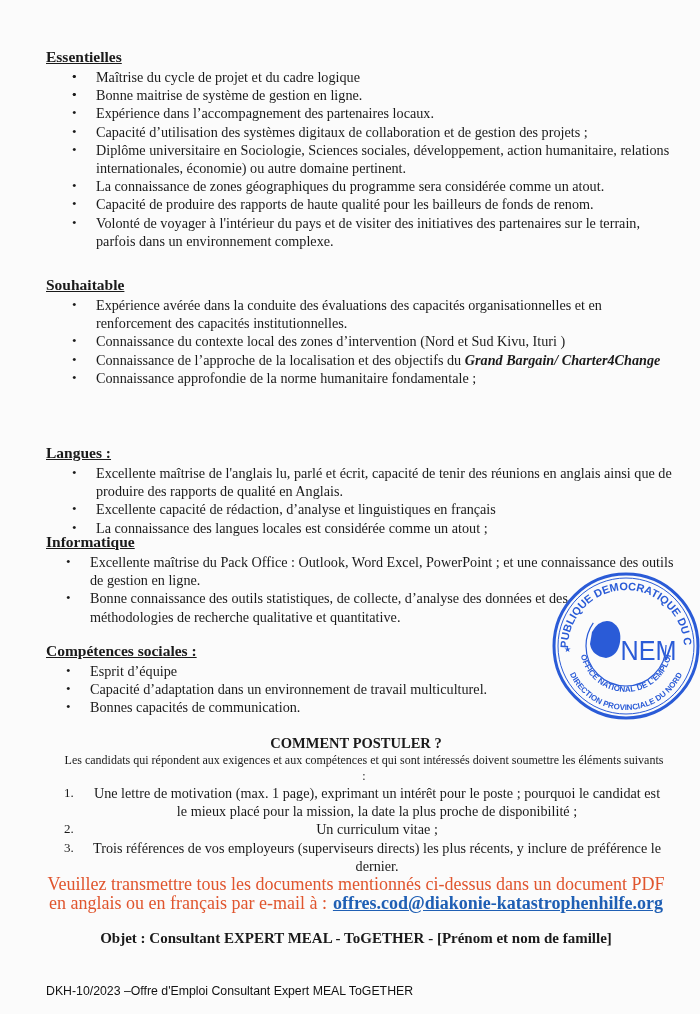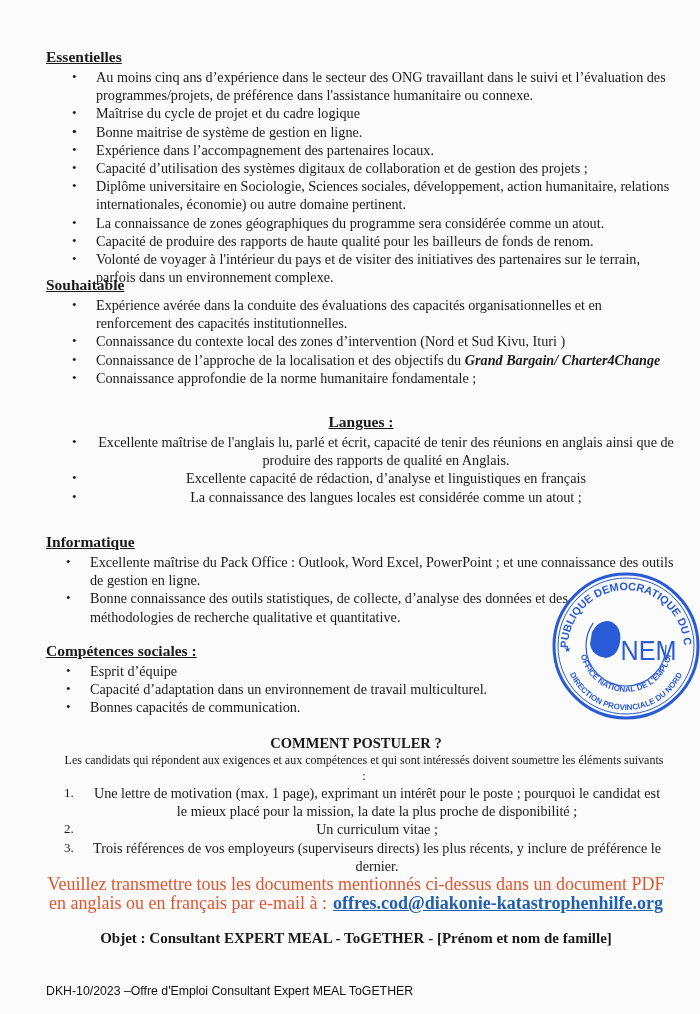--- a/index.html
+++ b/index.html
@@ -39,21 +39,21 @@
   .stamp { position:absolute; left:546px; top:566px; width:160px; height:160px; }
 </style>
 </head>
 <body>
 
 <div class="page">
 
   <div class="block" style="top:4px;margin-top:44px;">
     <div class="heading">Essentielles</div>
     <ul class="blist" style="margin-top:2px;">
-      <li><span class="bul">•</span><span>Au moins cinq ans d’expérience dans le secteur des ONG travaillant dans le suivi et l’évaluation des programmes/projets, de préférence dans l'assistance humanitaire ou connexe.</span></li>
+      <li><span class="bul">•</span></li>
       <li><span class="bul">•</span><span>Maîtrise du cycle de projet et du cadre logique</span></li>
       <li><span class="bul">•</span></li>
       <li><span class="bul">•</span><span>Bonne maitrise de système de gestion en ligne.</span></li>
       <li><span class="bul">•</span><span>Expérience dans l’accompagnement des partenaires locaux.</span></li>
       <li><span class="bul">•</span><span>Capacité d’utilisation des systèmes digitaux de collaboration et de gestion des projets ;</span></li>
       <li><span class="bul">•</span><span>Diplôme universitaire en Sociologie, Sciences sociales, développement, action humanitaire, relations internationales, économie) ou autre domaine pertinent.</span></li>
       <li><span class="bul">•</span><span>La connaissance de zones géographiques du programme sera considérée comme un atout.</span></li>
       <li><span class="bul">•</span><span>Capacité de produire des rapports de haute qualité pour les bailleurs de fonds de renom.</span></li>
       <li><span class="bul">•</span><span>Volonté de voyager à l'intérieur du pays et de visiter des initiatives des partenaires sur le terrain, parfois dans un environnement complexe.</span></li>
     </ul>
@@ -62,21 +62,21 @@
   <div class="block" style="top:276px;font-family:Liberation Serif, serif;">
     <div class="heading">Souhaitable</div>
     <ul class="blist" style="margin-top:2px;">
       <li><span class="bul">•</span><span>Expérience avérée dans la conduite des évaluations des capacités organisationnelles et en renforcement des capacités institutionnelles.</span></li>
       <li><span class="bul">•</span><span>Connaissance du contexte local des zones d’intervention (Nord et Sud Kivu, Ituri )</span></li>
       <li><span class="bul">•</span><span>Connaissance de l’approche de la localisation et des objectifs du </span><span class="bi">Grand Bargain/ Charter4Change</span></li>
       <li><span class="bul">•</span><span>Connaissance approfondie de la norme humanitaire fondamentale ;</span></li>
     </ul>
   </div>
 
-  <div class="block" style="top:413px;text-align:center;">
+  <div class="block" style="top:444px;">
     <div class="heading">Langues :</div>
     <ul class="blist" style="margin-top:2px;">
       <li><span class="bul">•</span><span>Excellente maîtrise de l'anglais lu, parlé et écrit, capacité de tenir des réunions en anglais ainsi que de produire des rapports de qualité en Anglais.</span></li>
       <li><span class="bul">•</span><span>Excellente capacité de rédaction, d’analyse et linguistiques en français</span></li>
       <li><span class="bul">•</span><span>La connaissance des langues locales est considérée comme un atout ;</span></li>
     </ul>
   </div>
 
   <div class="block" style="top:533px;">
     <div class="heading">Informatique</div>

